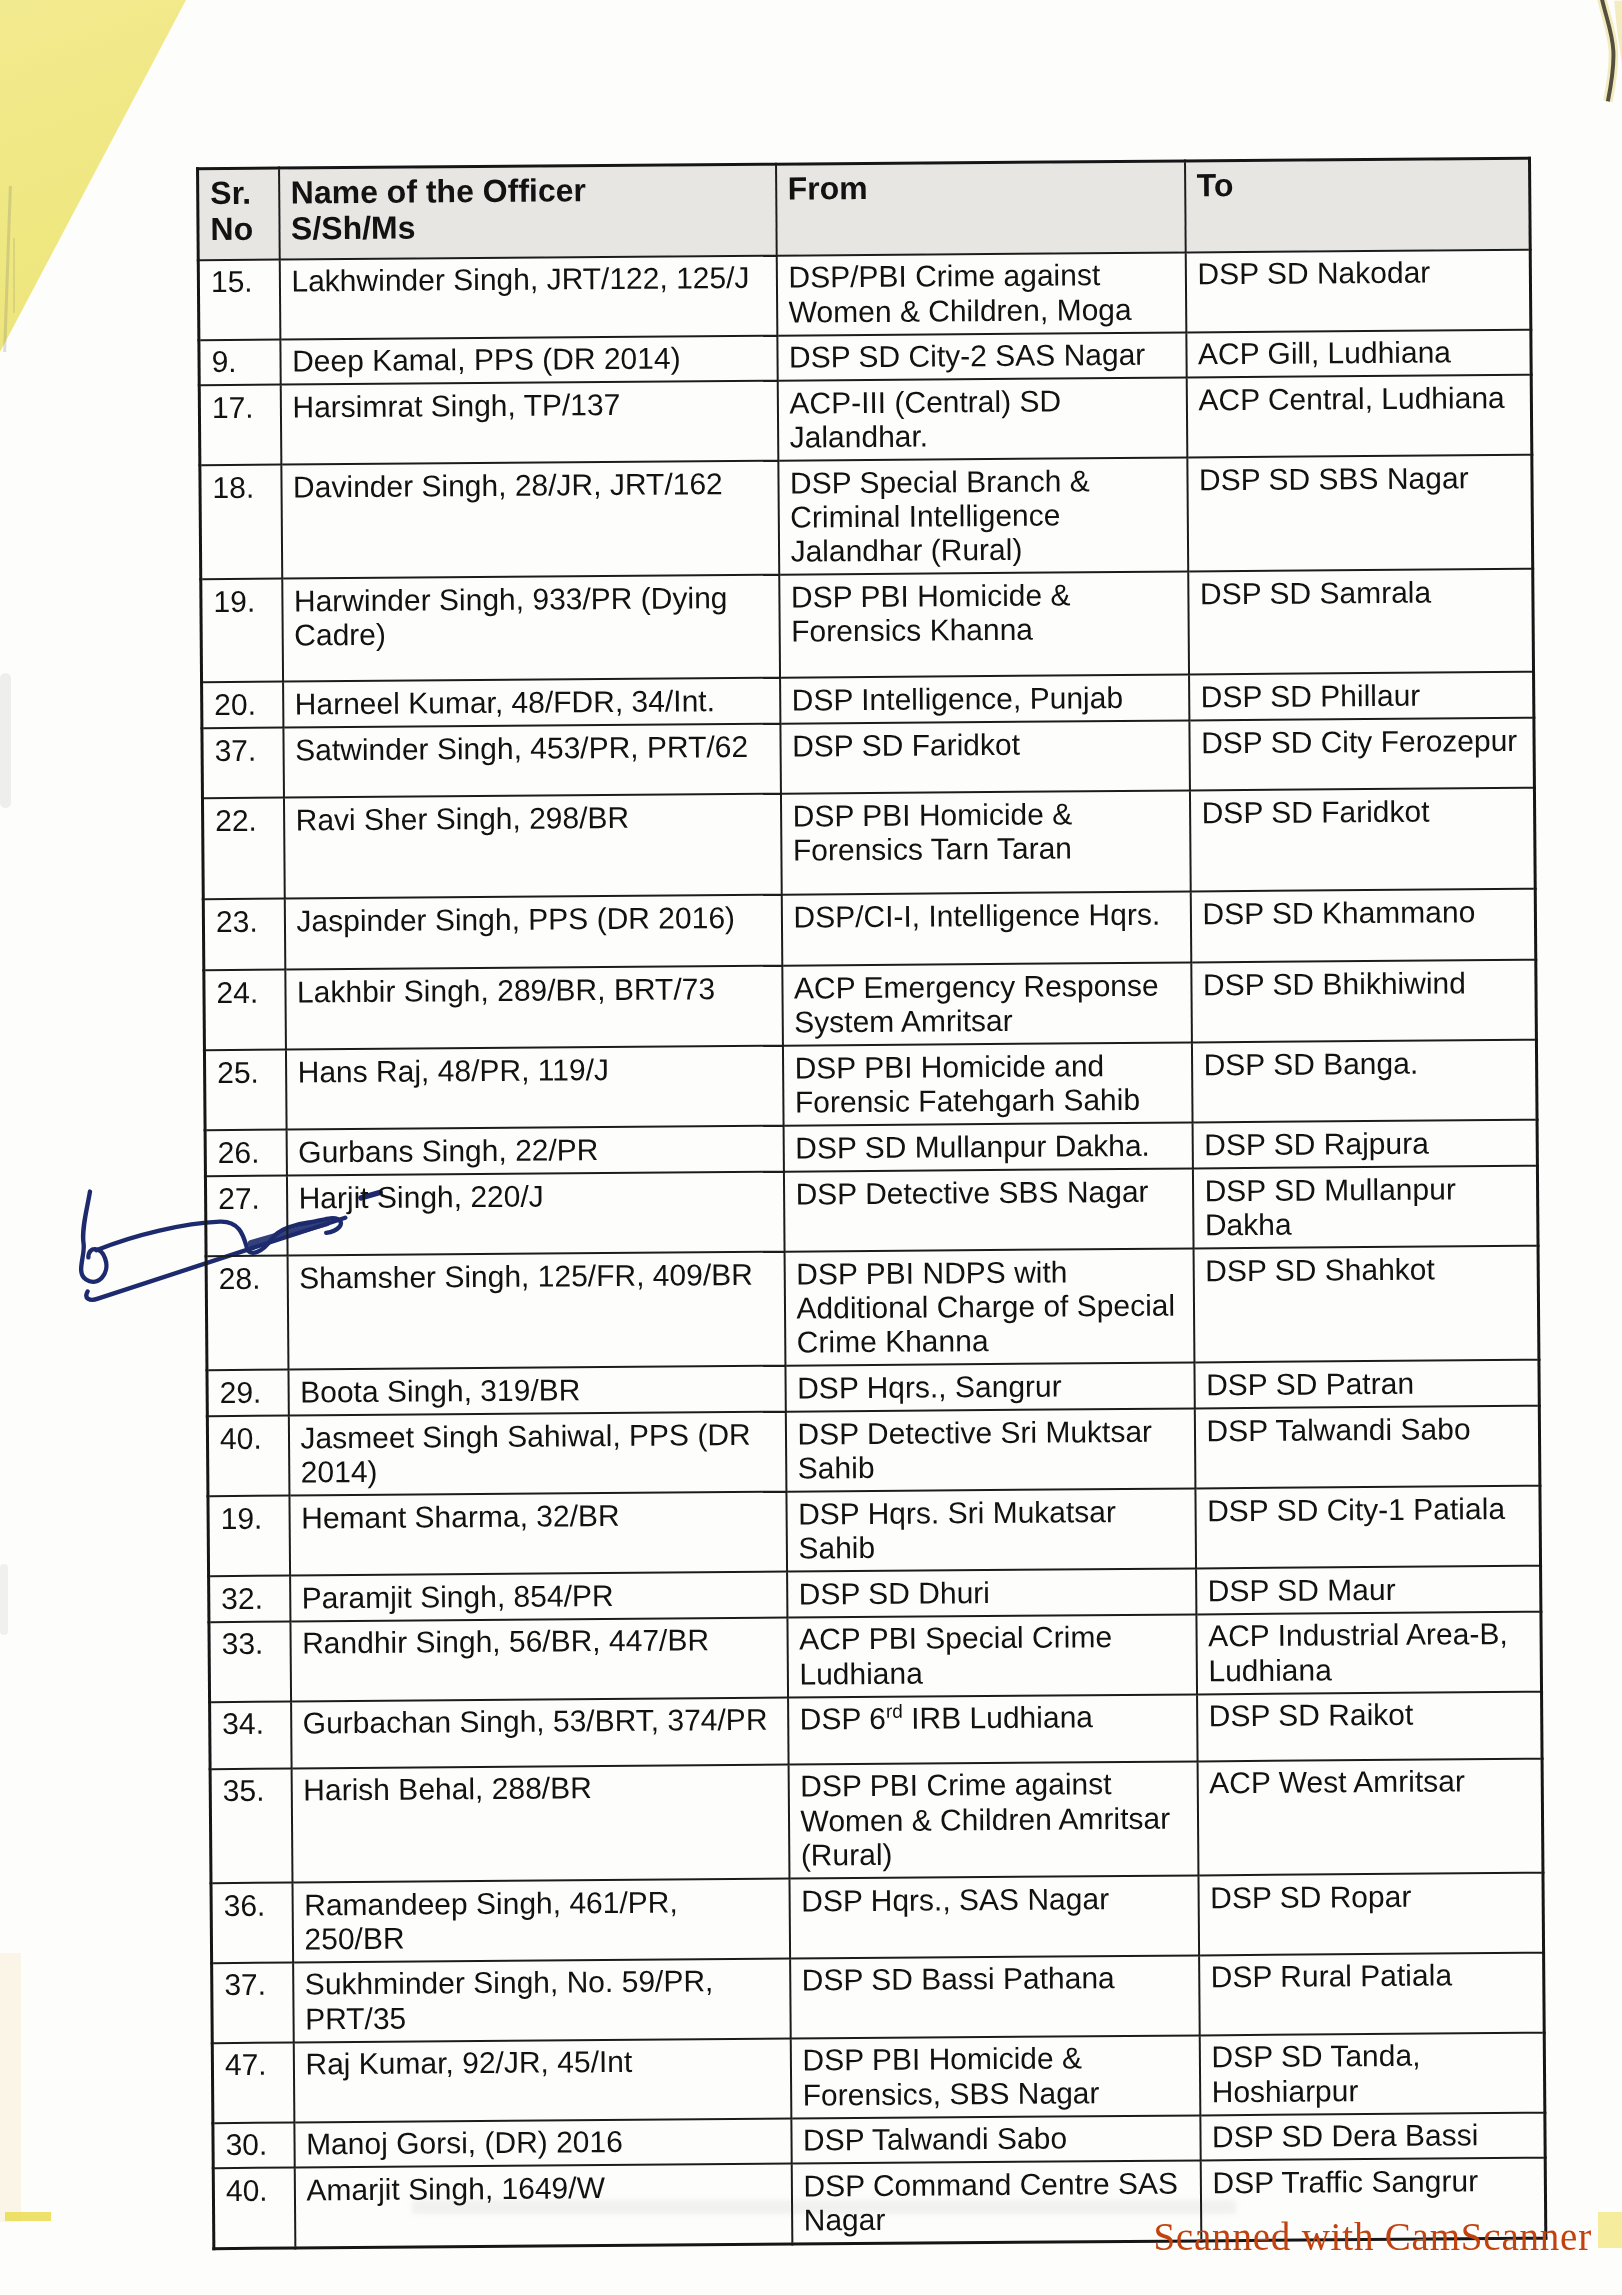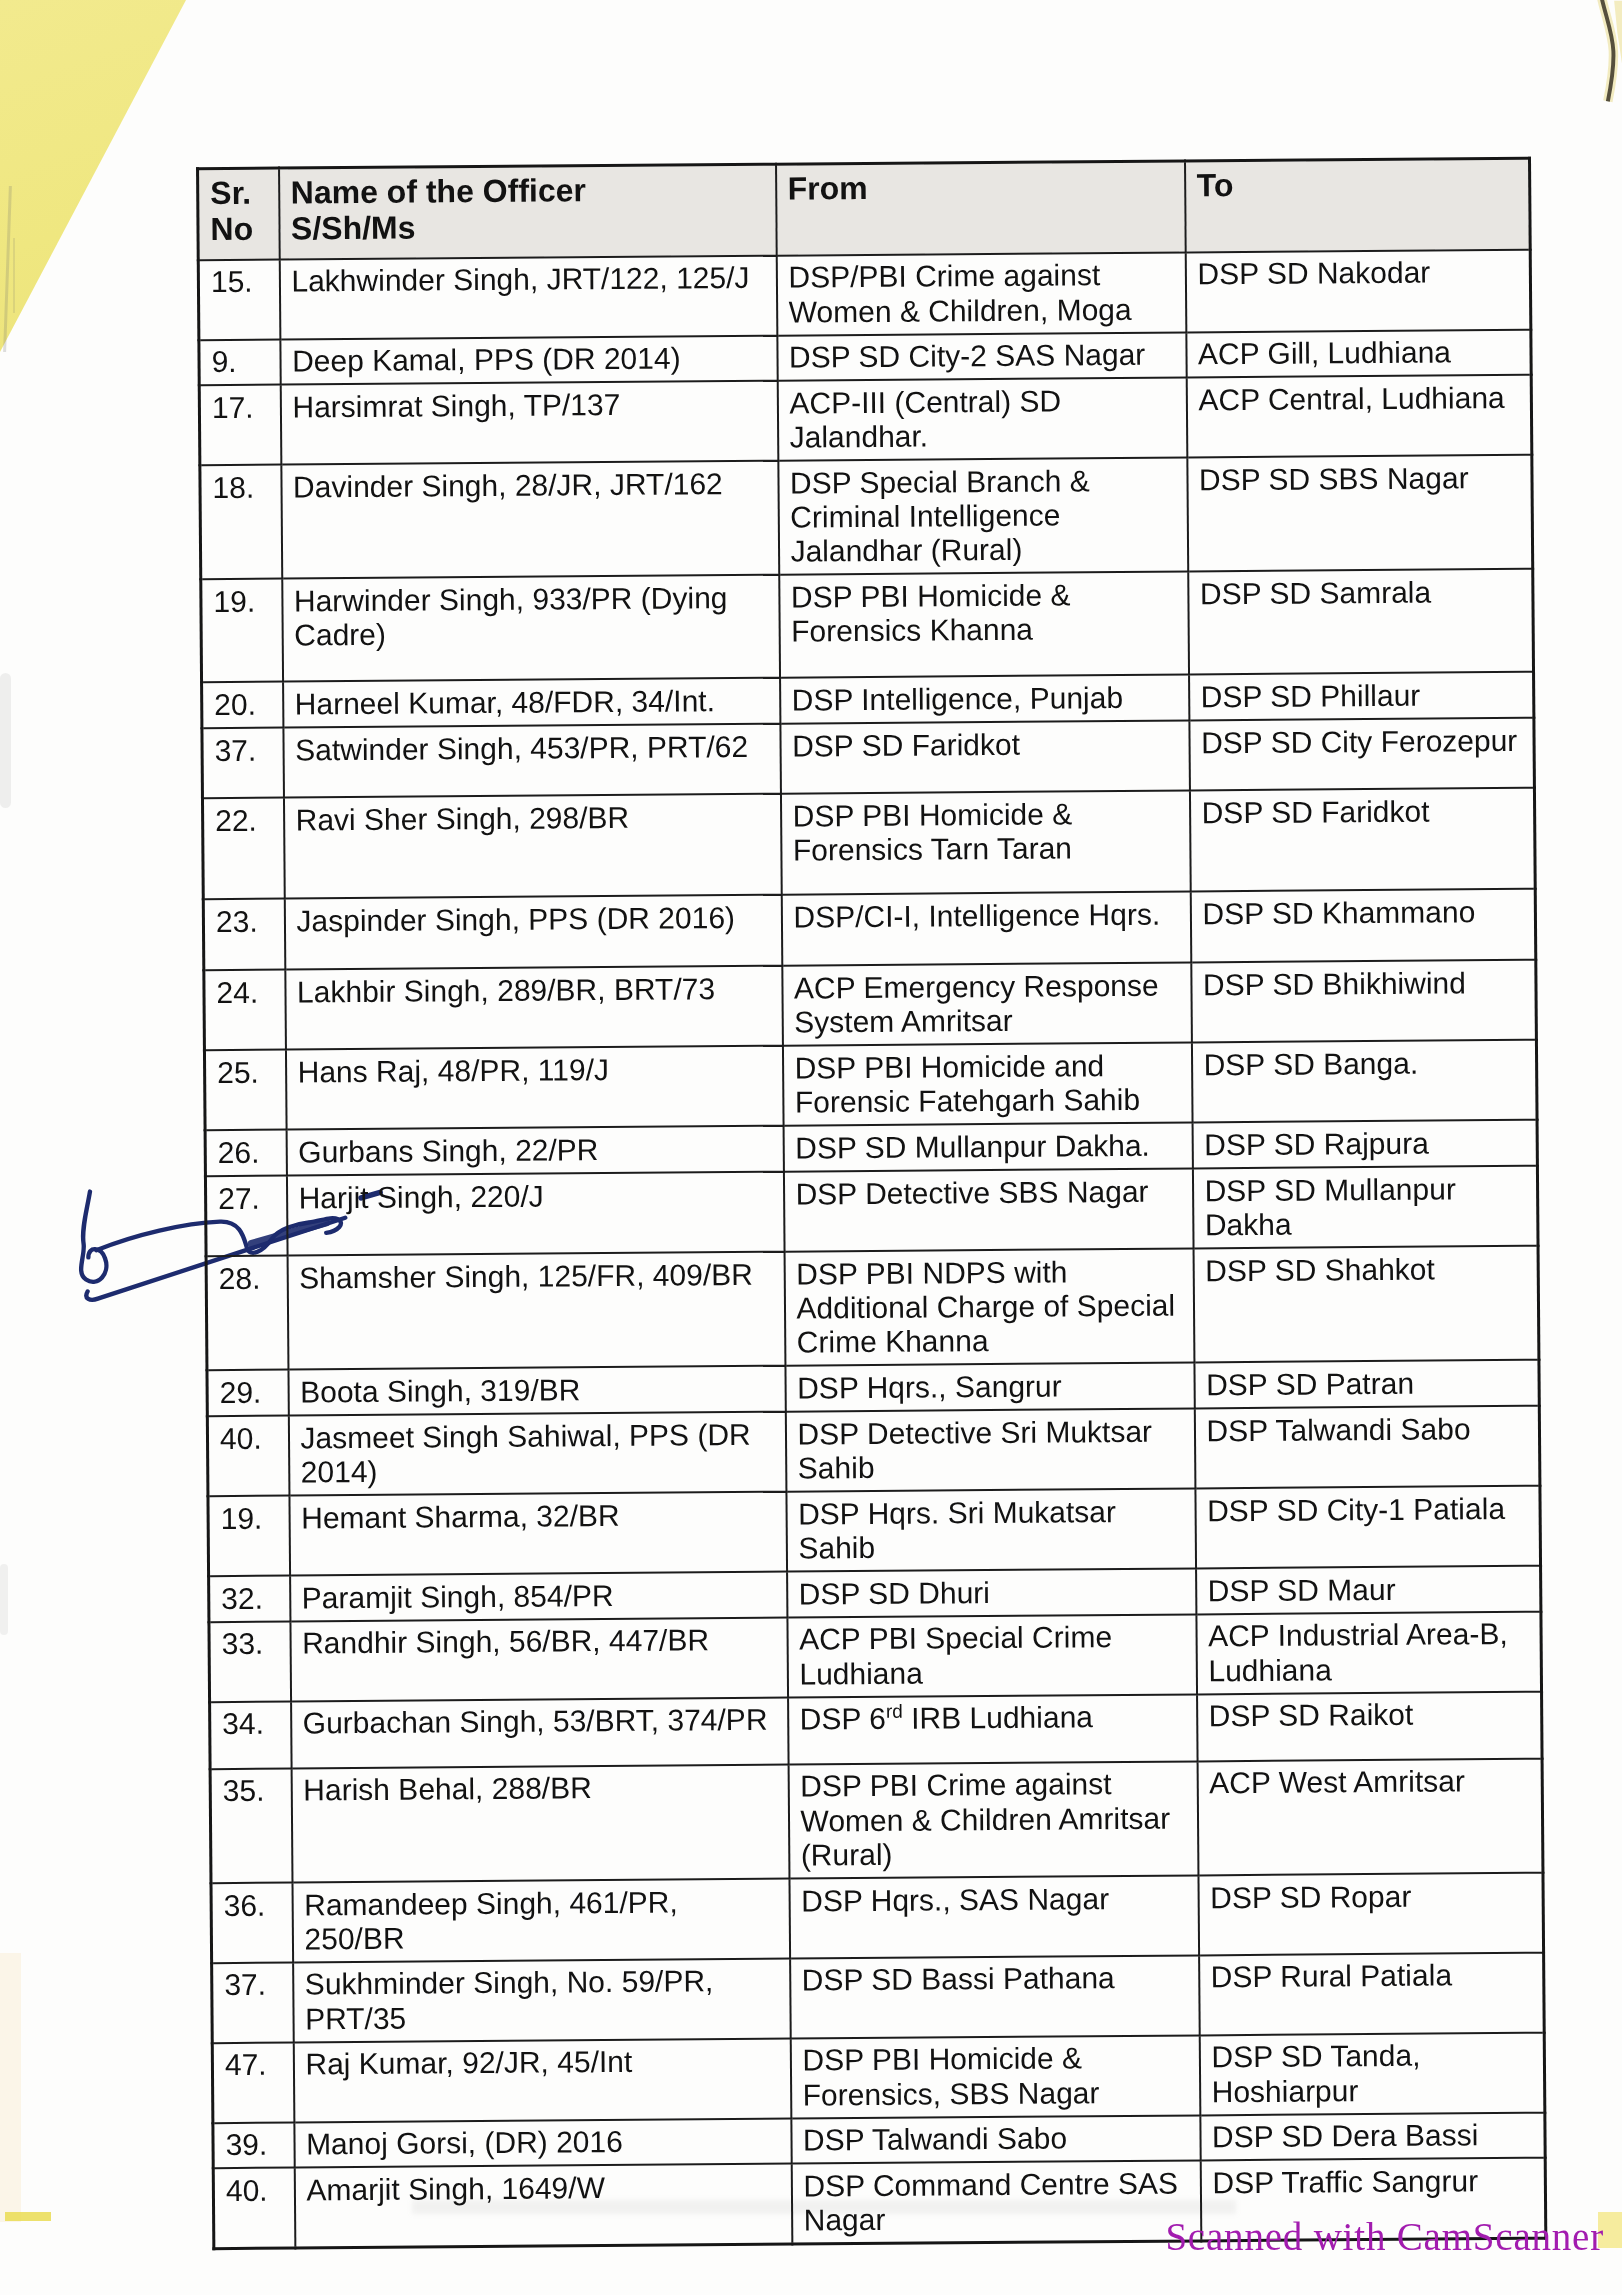--- a/index.html
+++ b/index.html
@@ -48,23 +48,23 @@
     background:#e8e6e2;font-weight:bold;font-size:32px;
     height:79px;padding-top:8px;
   }
   td.sr{padding-left:16px;}
   td.name{padding-right:24px;}
   td.from{padding-right:22px;}
   td.to{padding-right:33px;}
   sup{font-size:19px;line-height:0;}
   
   .watermark{
-    position:absolute;right:18px;top:2214px;
+    position:absolute;right:30px;top:2214px;
     font-family:"Liberation Serif", serif;
-    font-size:39px;color:#a21caf;letter-spacing:0.8px;
+    font-size:39px;color:#c2410c;letter-spacing:0.8px;
   }
 </style>
 </head>
 <body>
 
 <div class="corner-yellow"></div>
 <div class="edge-line1"></div>
 <div class="edge-line2"></div>
 <div class="edge-smudge-mid"></div>
 <div class="edge-smudge-low"></div>
@@ -250,21 +250,21 @@
     <td class="from">DSP SD Bassi Pathana</td>
     <td class="to">DSP Rural Patiala</td>
   </tr>
         <tr style="height: 67px;">
     <td class="sr">47.</td>
     <td class="name">Raj Kumar, 92/JR, 45/Int</td>
     <td class="from">DSP PBI Homicide &amp; Forensics, SBS Nagar</td>
     <td class="to">DSP SD Tanda, Hoshiarpur</td>
   </tr>
         <tr style="height: 41px;">
-    <td class="sr">39.</td>
+    <td class="sr">30.</td>
     <td class="name">Manoj Gorsi, (DR) 2016</td>
     <td class="from">DSP Talwandi Sabo</td>
     <td class="to">DSP SD Dera Bassi</td>
   </tr>
         <tr style="height: 60px;">
     <td class="sr">40.</td>
     <td class="name">Amarjit Singh, 1649/W</td>
     <td class="from">DSP Command Centre SAS Nagar</td>
     <td class="to">DSP Traffic Sangrur</td>
   </tr>

